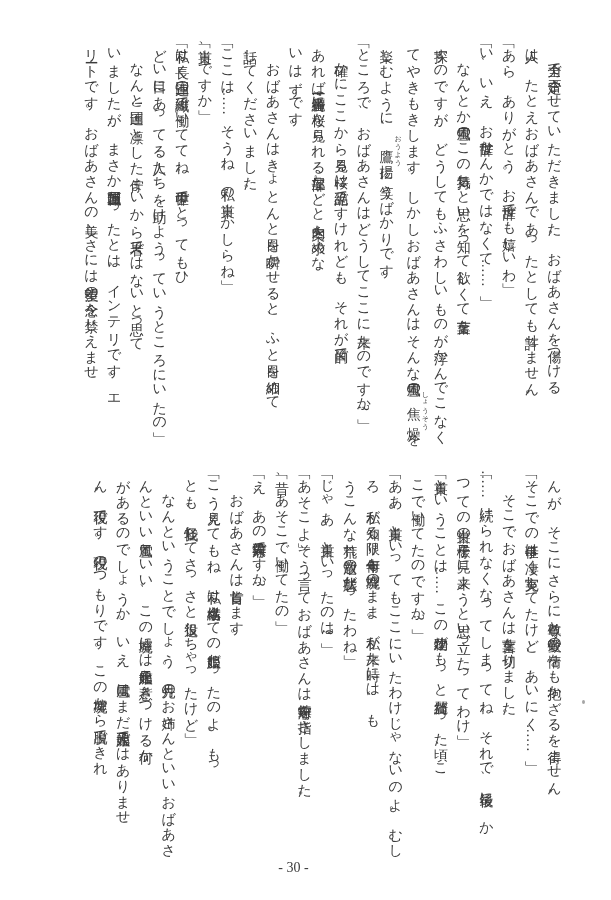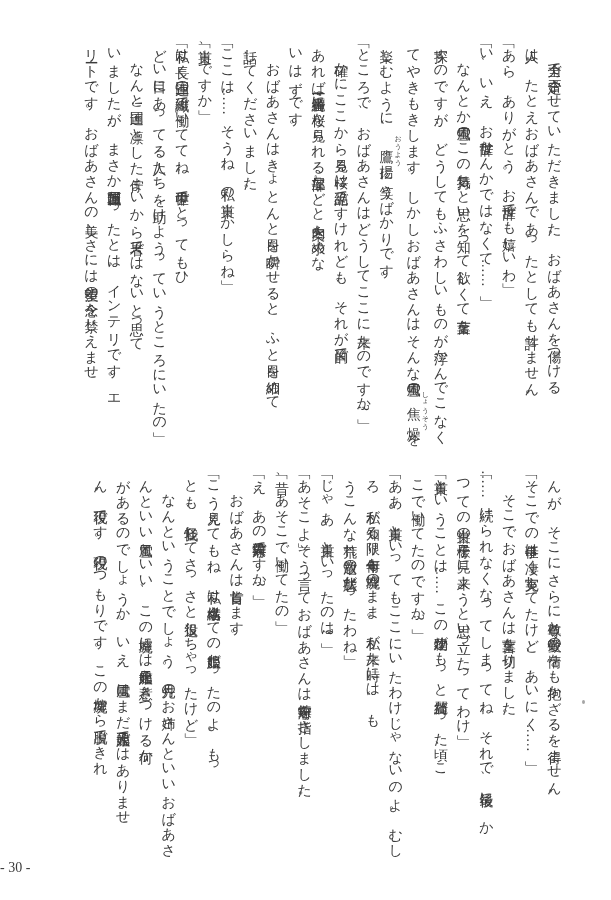--- a/index.html
+++ b/index.html
@@ -38,21 +38,21 @@
   rt {
     font-size: 7px;
     color: #4a4a4a;
     letter-spacing: 0;
   }
   .page-number {
     position: absolute;
     top: 860px;
     left: 0;
     right: 24px;
-    text-align: left;
+    text-align: center;
     font-family: "Liberation Serif", "DejaVu Serif", serif;
     font-size: 14px;
     color: #3b3b3b;
   }
   .scan-speck {
     position: absolute;
     left: 582px;
     top: 700px;
     width: 3px;
     height: 4px;

